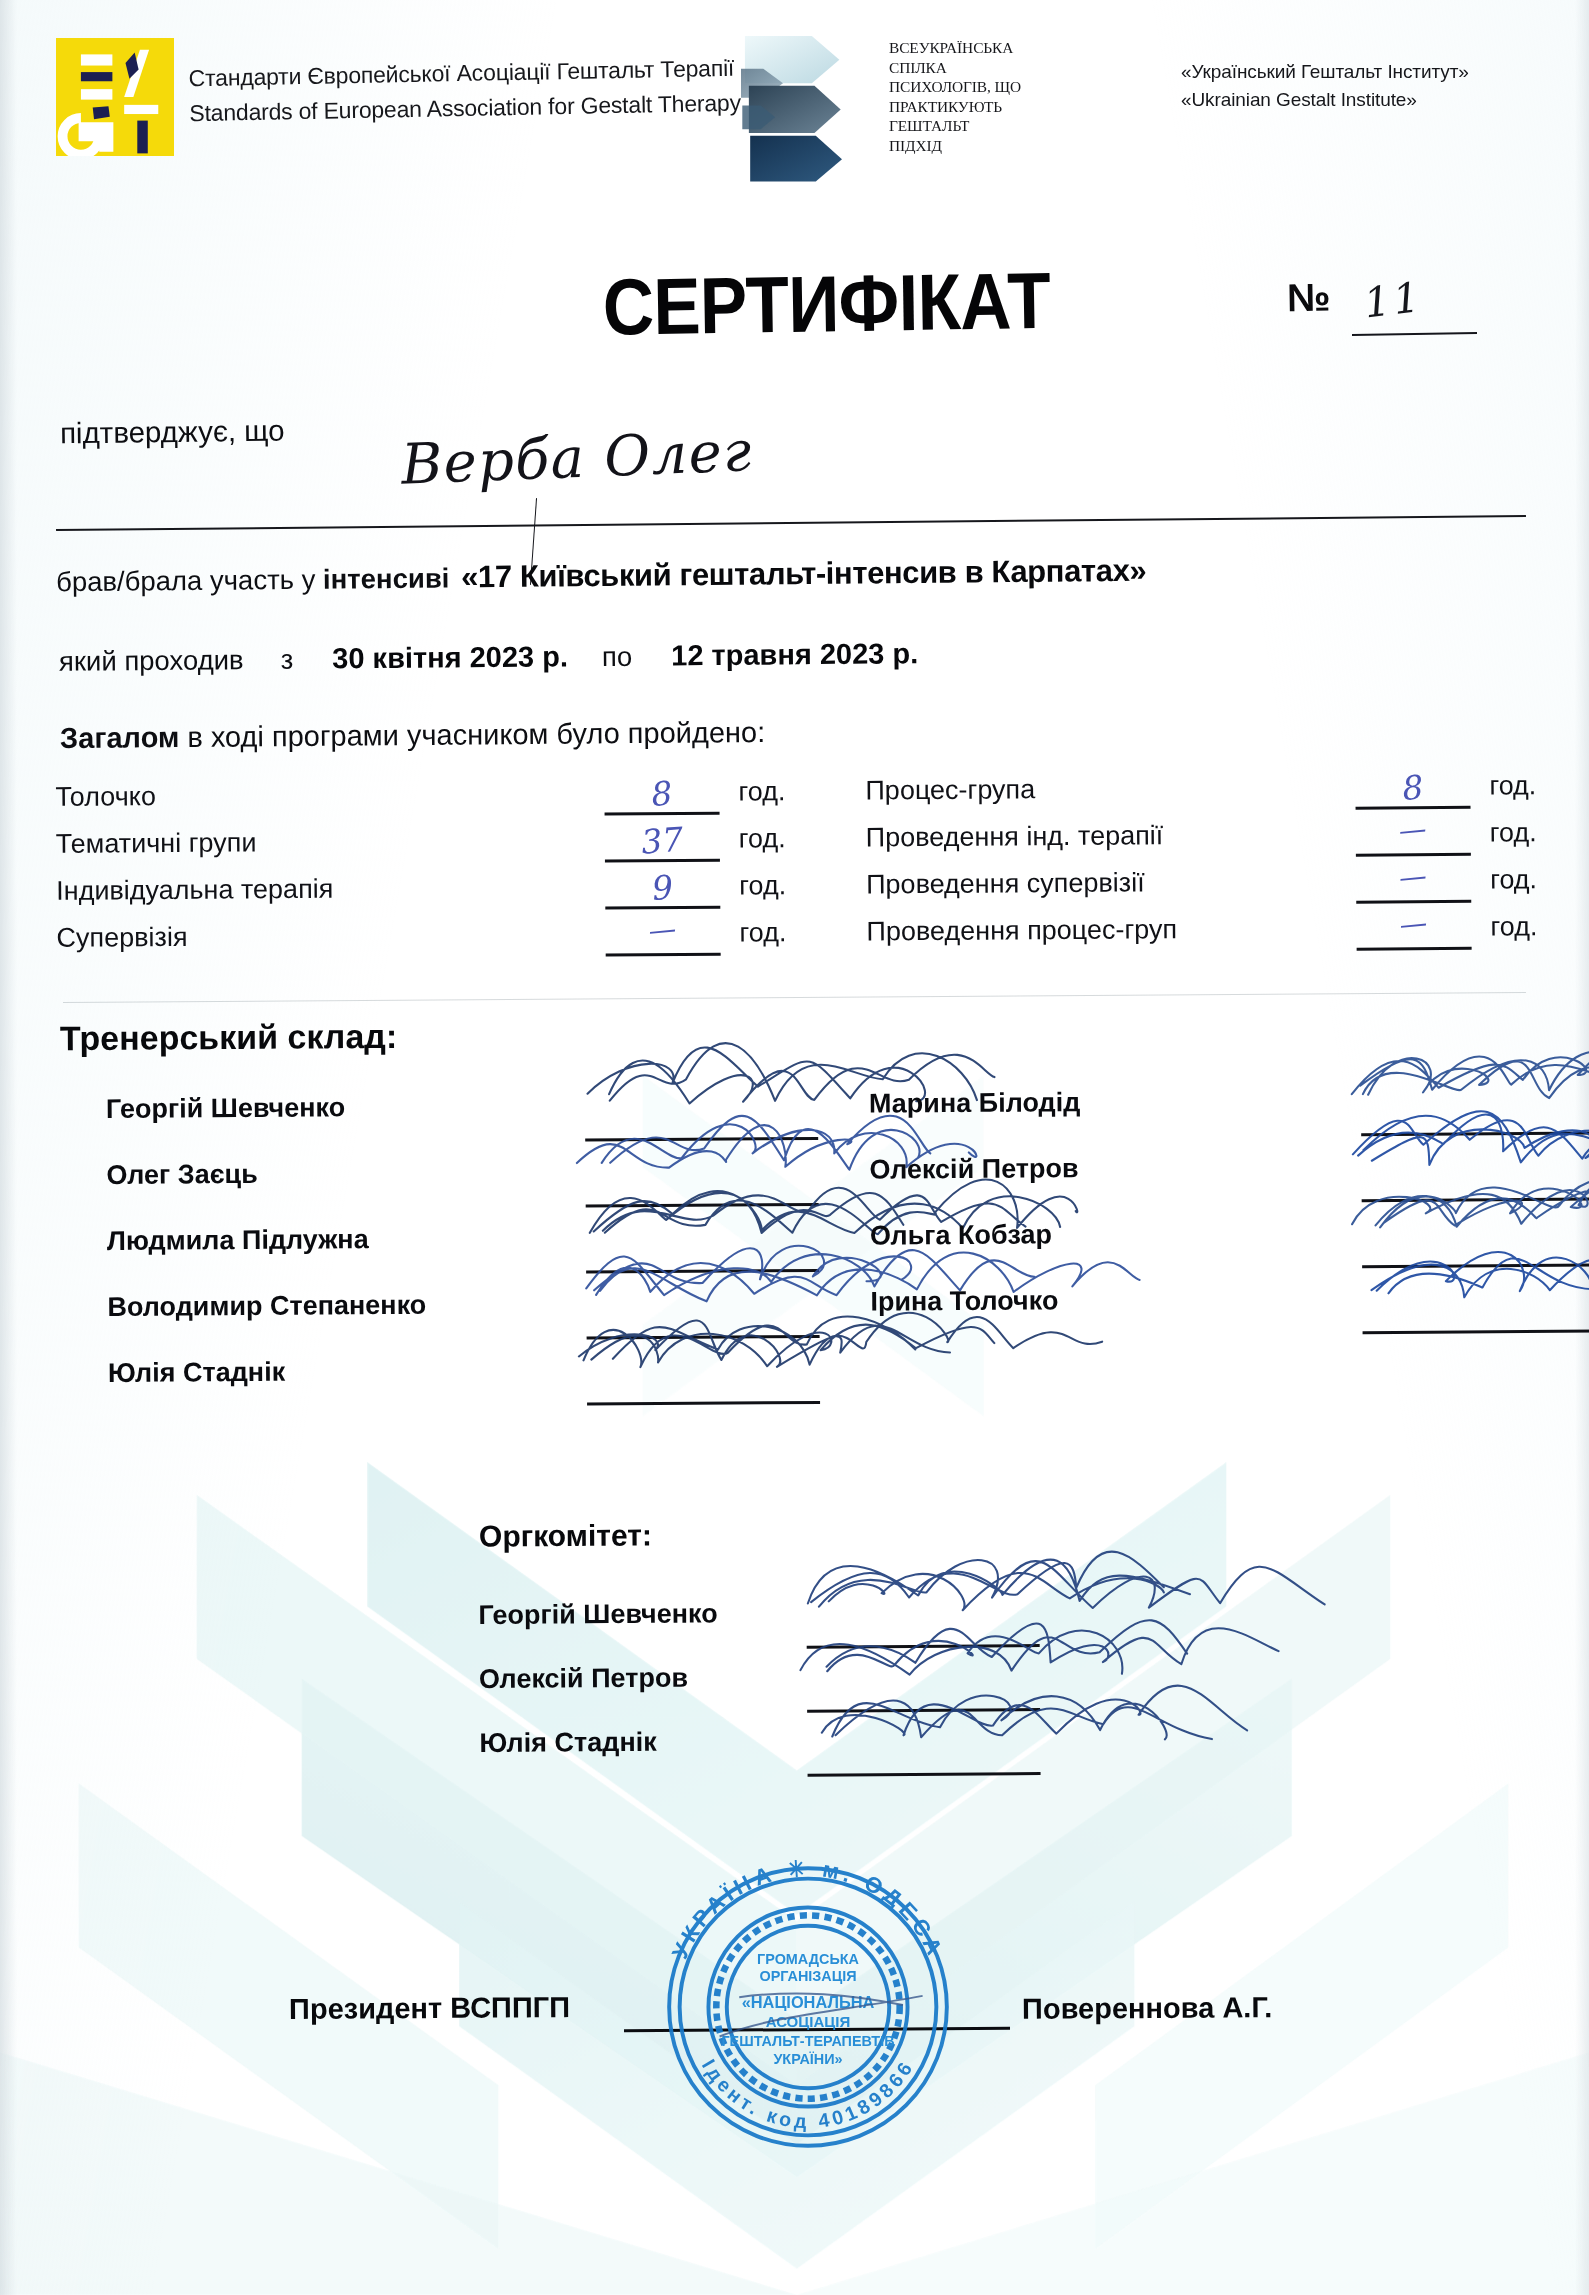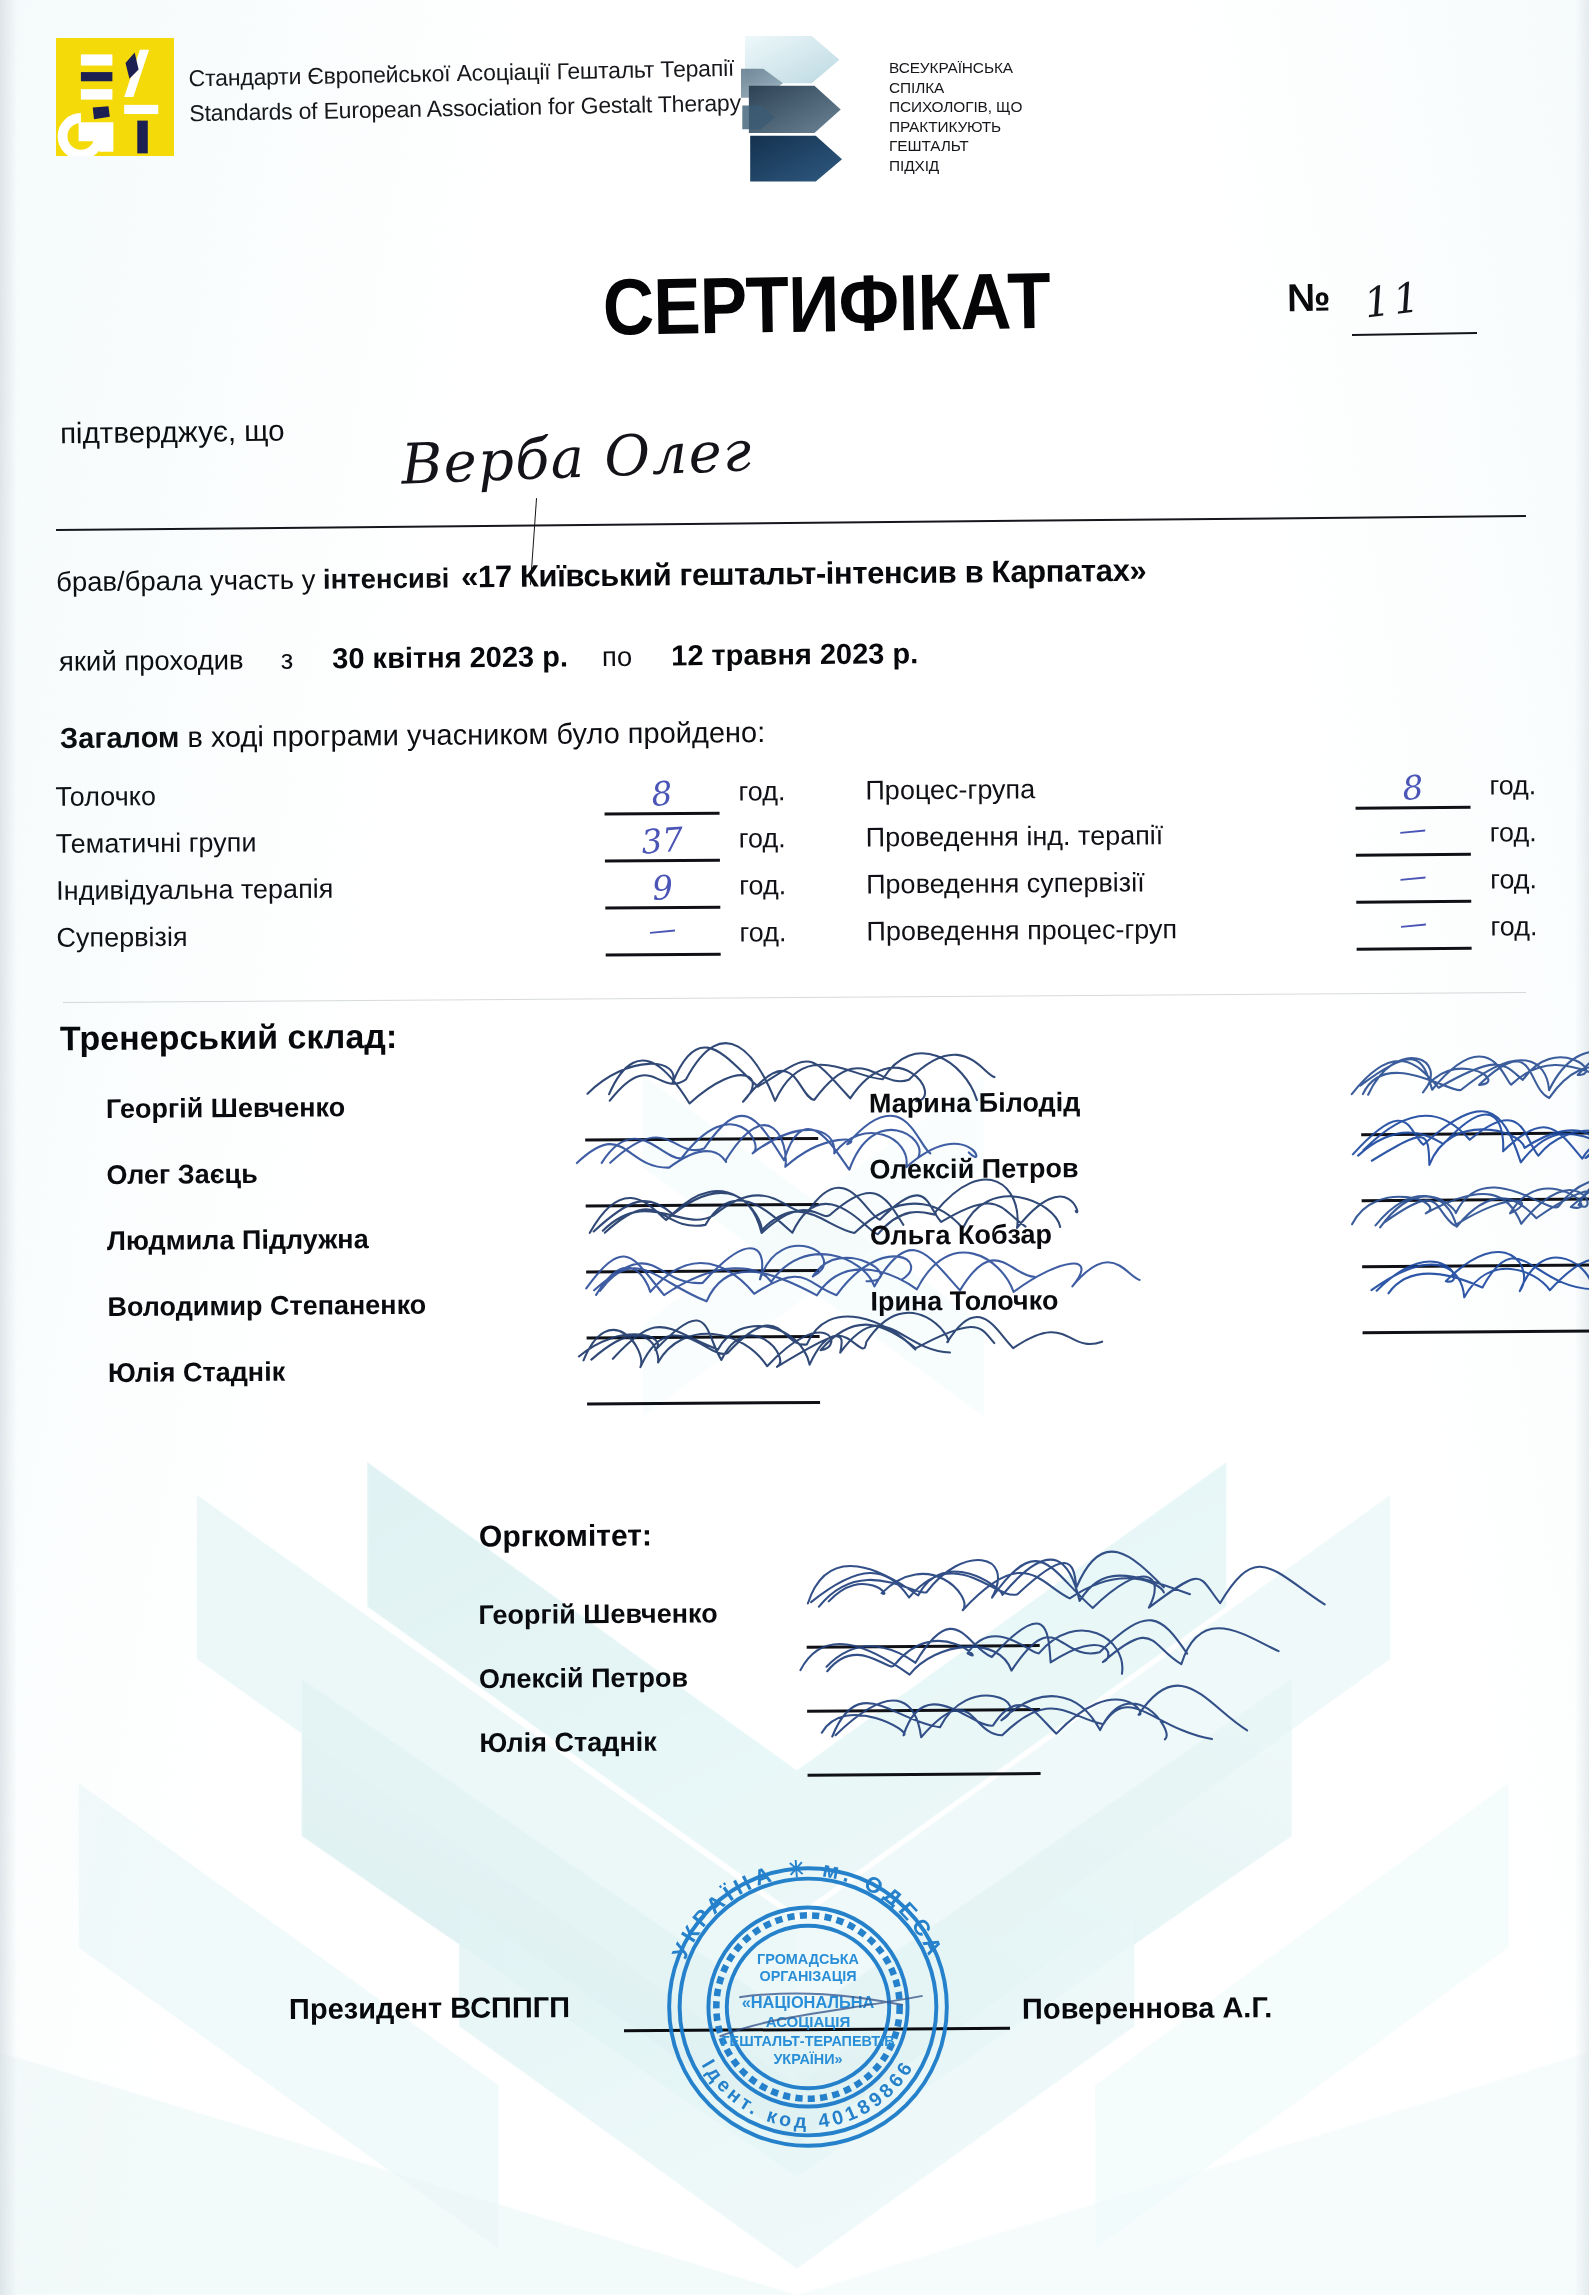--- a/index.html
+++ b/index.html
@@ -86,21 +86,21 @@
 
   .vsppgp-ua, .vsppgp-en {
     position: absolute;
     font-size: 15.4px;
     line-height: 1.27;
     color: #16171b;
     letter-spacing: -0.1px;
     white-space: pre-line;
     font-weight: 400;
   }
-  .vsppgp-ua { left: 889px; top: 58px; }
+  .vsppgp-ua { left: 889px; top: 38px; font-family: Liberation Serif, serif; }
   .vsppgp-en { left: 1023px; top: 54px; }
 
   .ugi {
     position: absolute;
     left: 1181px; top: 58px;
     width: 394px;
     font-size: 19px;
     line-height: 1.48;
     color: #16171b;
     letter-spacing: -0.1px;
@@ -502,20 +502,24 @@
       </svg>
     </div>
 
     <div class="vsppgp-ua">ВСЕУКРАЇНСЬКА
 СПІЛКА
 ПСИХОЛОГІВ, ЩО
 ПРАКТИКУЮТЬ
 ГЕШТАЛЬТ
 ПІДХІД</div>
 
+    <div class="ugi">
+      <div>«Український Гештальт Інститут»</div>
+      <div>«Ukrainian Gestalt Institute»</div>
+    </div>
   </div>
 
   <div class="title-row">
     <div class="cert-title">СЕРТИФІКАТ</div>
     <div class="cert-no">
       <span>№</span>
     </div>
     <div class="cert-no-val">11</div>
     <div class="cert-no-line"></div>
   </div>

